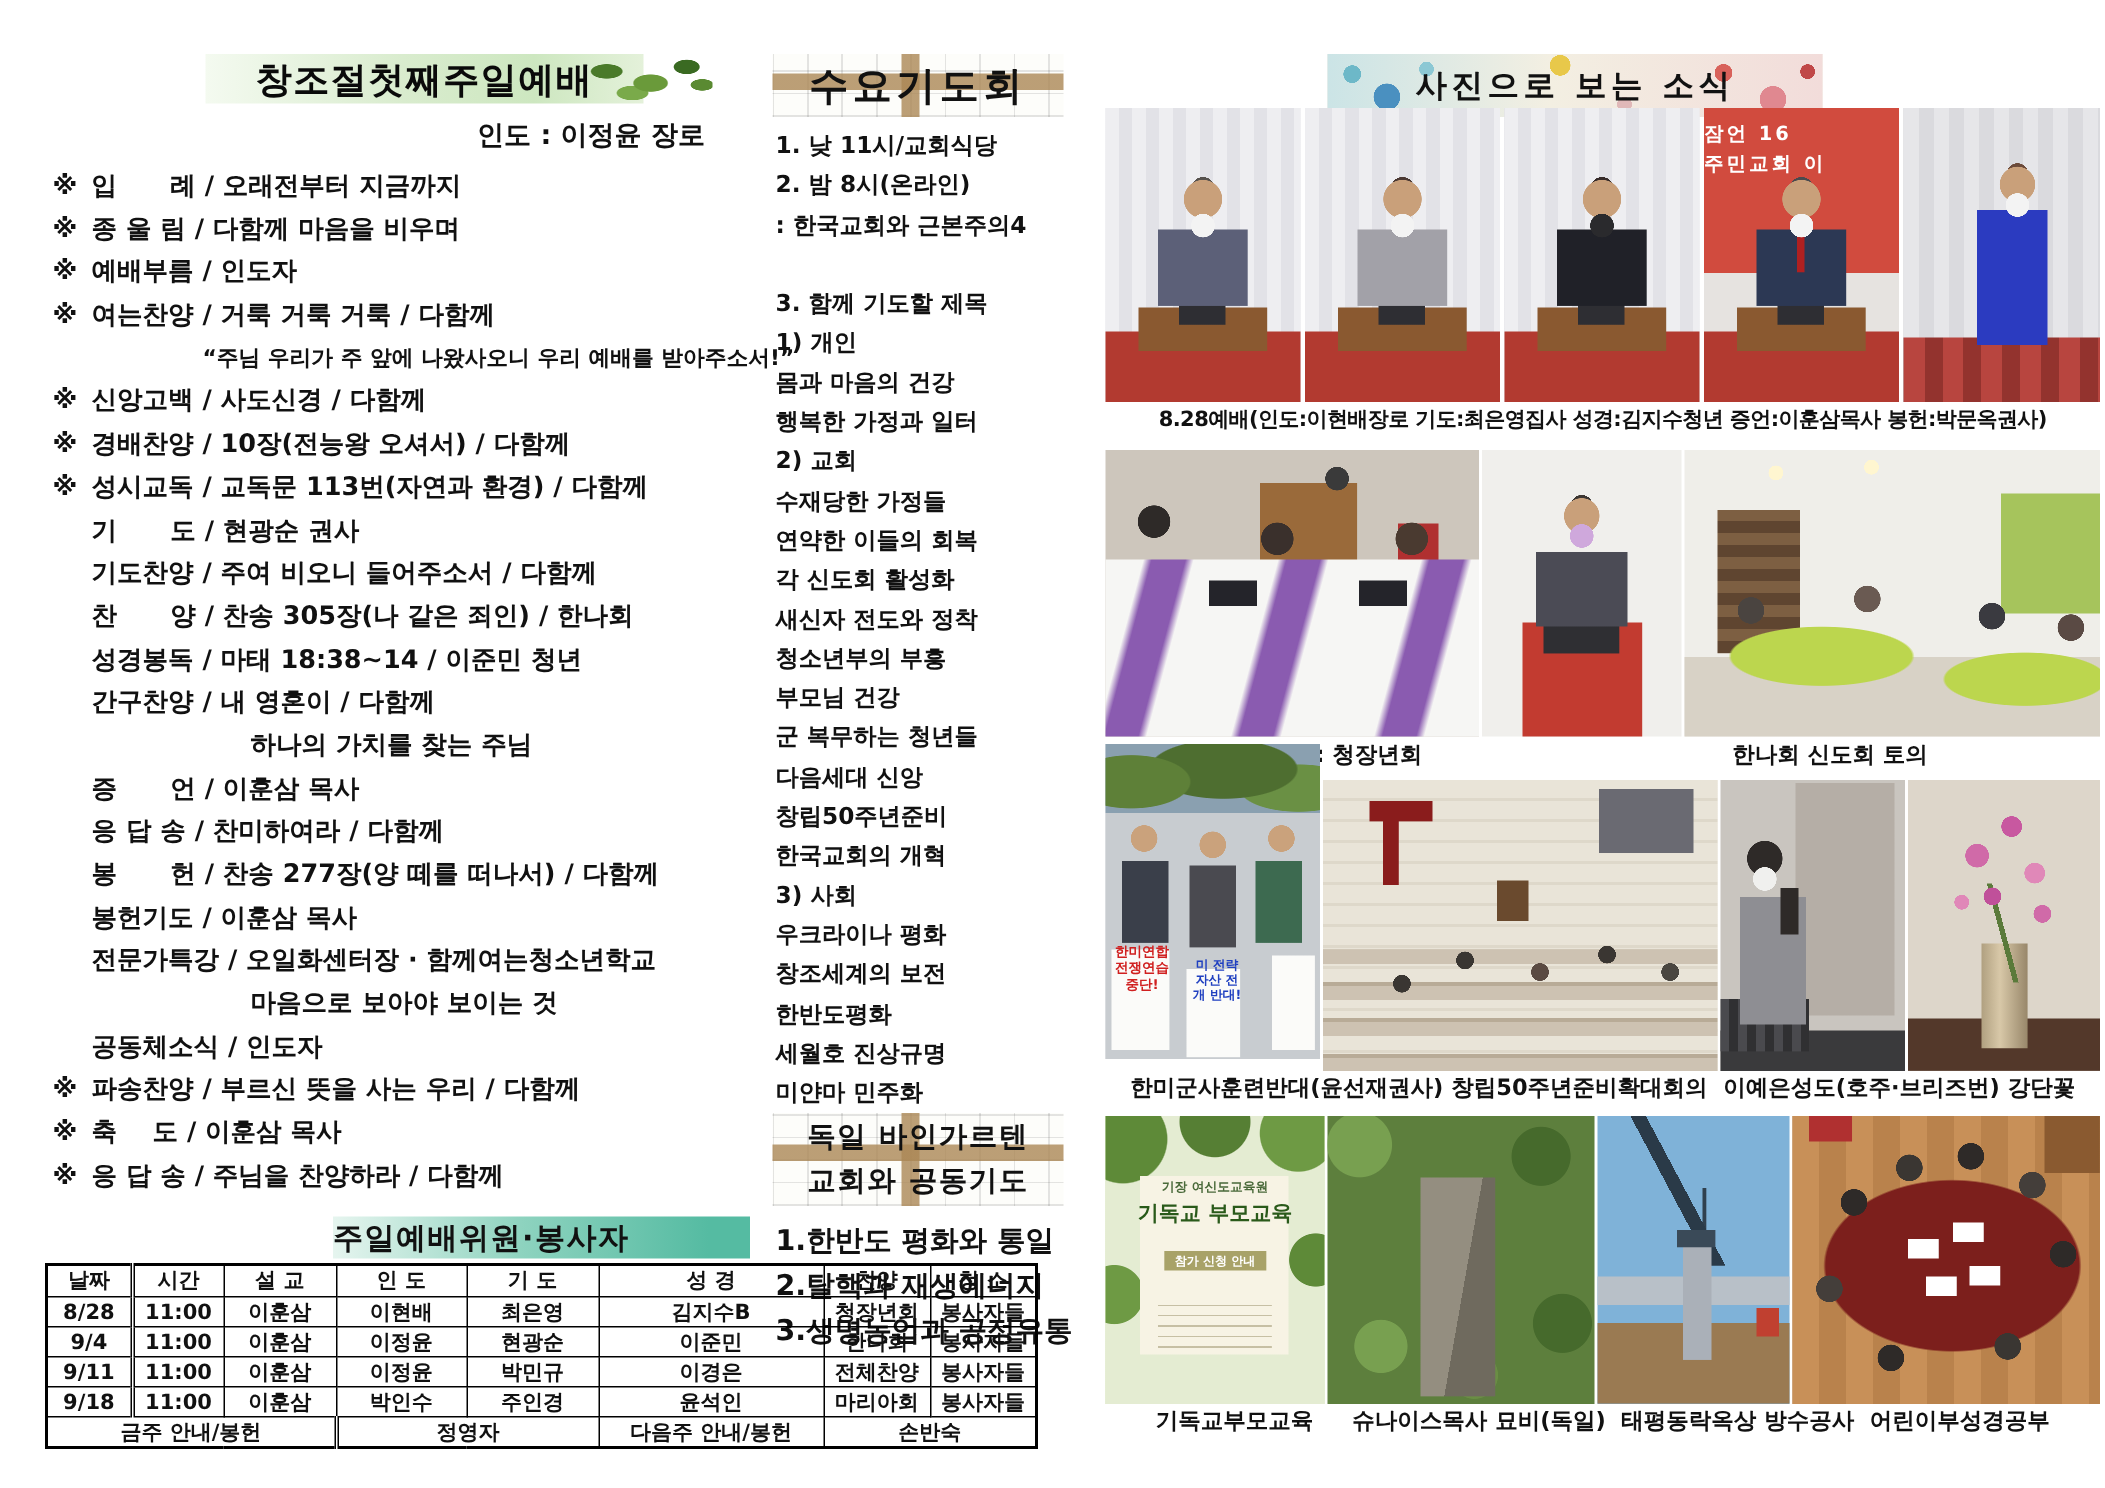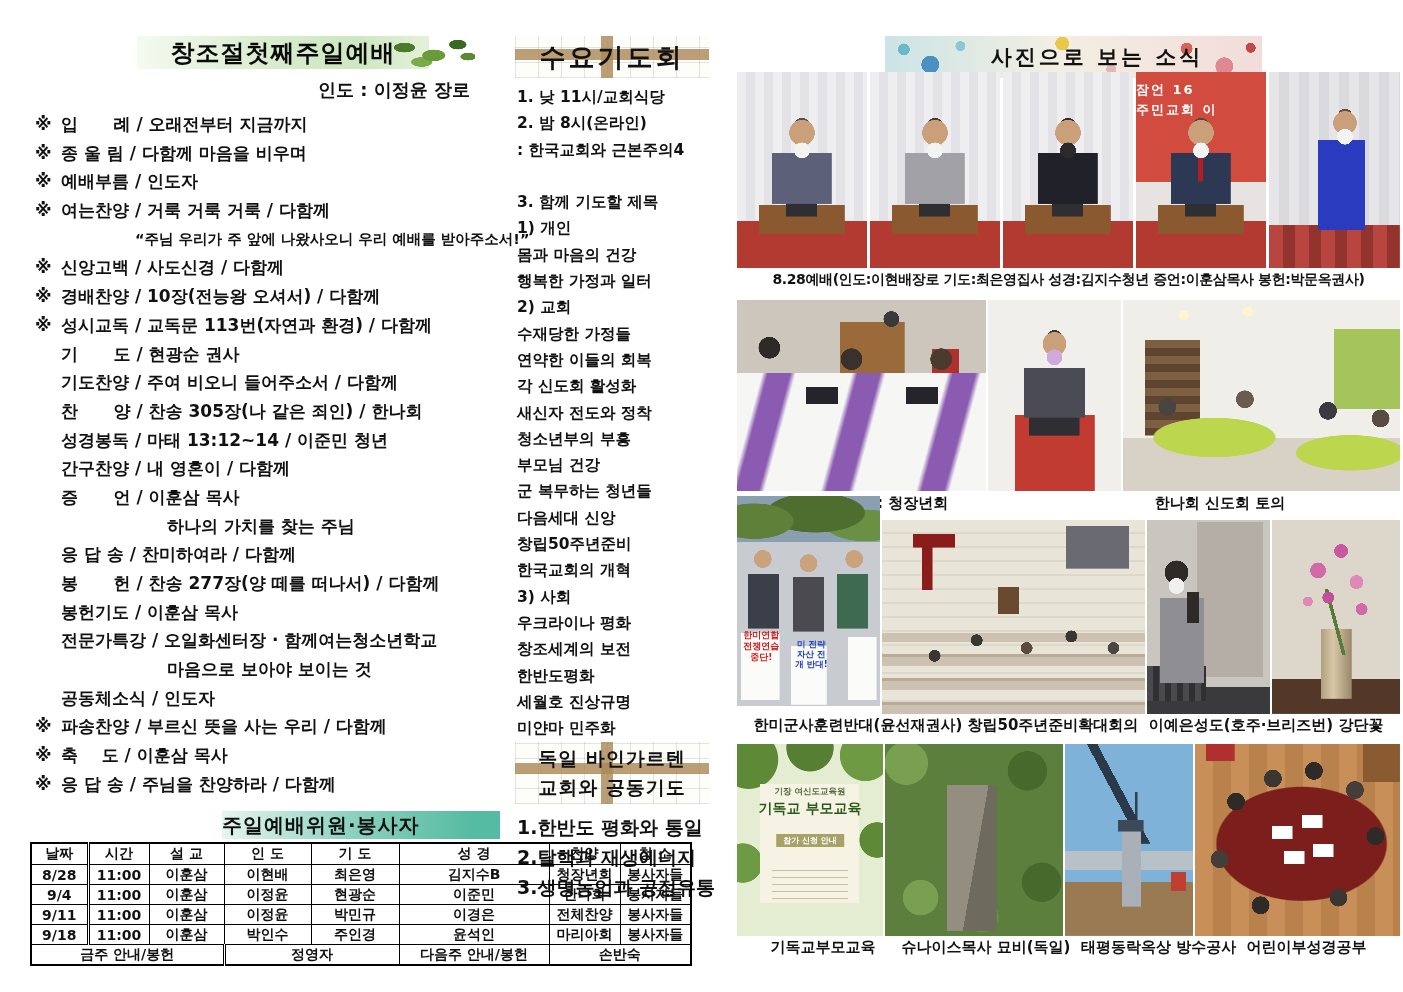--- a/index.html
+++ b/index.html
@@ -61,21 +61,21 @@
     display:flex;align-items:center;justify-content:center;font-size:21px;letter-spacing:3px;
     background-color:#efe9df;background-image:
       radial-gradient(circle 6px at 5% 32%,#6db8c8 97%,transparent),
       radial-gradient(circle 9px at 12% 68%,#4a90c0 97%,transparent),
       radial-gradient(circle 5px at 20% 24%,#8cc8d4 97%,transparent),
       radial-gradient(circle 7px at 47% 18%,#e8c84a 97%,transparent),
       radial-gradient(circle 5px at 60% 80%,#e0b8b8 97%,transparent),
       radial-gradient(circle 6px at 80% 30%,#d8615a 97%,transparent),
       radial-gradient(circle 9px at 90% 72%,#e08890 97%,transparent),
       radial-gradient(circle 5px at 97% 28%,#c04848 97%,transparent),
-      linear-gradient(90deg,#cbe4e6,#f3efe2 45%,#f2dcda); padding-left: 47px;}
+      linear-gradient(90deg,#cbe4e6,#f3efe2 45%,#f2dcda);}
   .ph{position:absolute;background-repeat:no-repeat;}
   .cap{position:absolute;text-align:center;font-size:15px;white-space:pre;}
   .cap.small{font-size:14px;letter-spacing:-0.4px;}
 
   
   .pod{background-color:#e8e8eb;background-image:
     radial-gradient(circle 8px at 50% 40%,var(--mask,#f3f3f3) 97%,transparent),
     radial-gradient(circle 13px at 50% 31%,var(--skin,#c9a07a) 97%,transparent),
     radial-gradient(circle 13px at 50% 27.5%,var(--hair,#3e3a38) 60%,transparent 61%),
     linear-gradient(var(--suit,#444),var(--suit,#444)),
@@ -286,27 +286,27 @@
       <div class="wline"><span class="wmark">※</span><span>경배찬양 / 10장(전능왕 오셔서) / 다함께</span></div>
 
       <div class="wline"><span class="wmark">※</span><span>성시교독 / 교독문 113번(자연과 환경) / 다함께</span></div>
 
       <div class="wline"><span class="wmark"></span><span>기      도 / 현광순 권사</span></div>
 
       <div class="wline"><span class="wmark"></span><span>기도찬양 / 주여 비오니 들어주소서 / 다함께</span></div>
 
       <div class="wline"><span class="wmark"></span><span>찬      양 / 찬송 305장(나 같은 죄인) / 한나회</span></div>
 
-      <div class="wline"><span class="wmark"></span><span>성경봉독 / 마태 13:12~14 / 이준민 청년</span></div>
+      <div class="wline"><span class="wmark"></span><span>성경봉독 / 마태 18:38~14 / 이준민 청년</span></div>
 
       <div class="wline"><span class="wmark"></span><span>간구찬양 / 내 영혼이 / 다함께</span></div>
 
+      <div class="wline sub"><span>하나의 가치를 찾는 주님</span></div>
+
       <div class="wline"><span class="wmark"></span><span>증      언 / 이훈삼 목사</span></div>
-
-      <div class="wline sub"><span>하나의 가치를 찾는 주님</span></div>
 
       <div class="wline"><span class="wmark"></span><span>응 답 송 / 찬미하여라 / 다함께</span></div>
 
       <div class="wline"><span class="wmark"></span><span>봉      헌 / 찬송 277장(양 떼를 떠나서) / 다함께</span></div>
 
       <div class="wline"><span class="wmark"></span><span>봉헌기도 / 이훈삼 목사</span></div>
 
       <div class="wline"><span class="wmark"></span><span>전문가특강 / 오일화센터장 · 함께여는청소년학교</span></div>
 
       <div class="wline sub"><span>마음으로 보아야 보이는 것</span></div>

